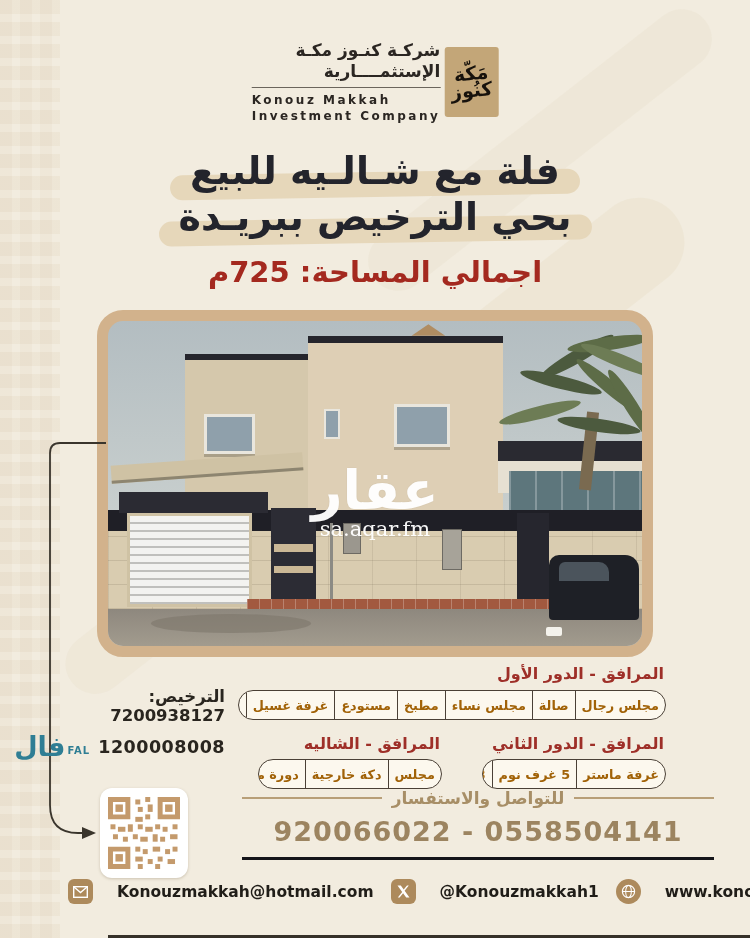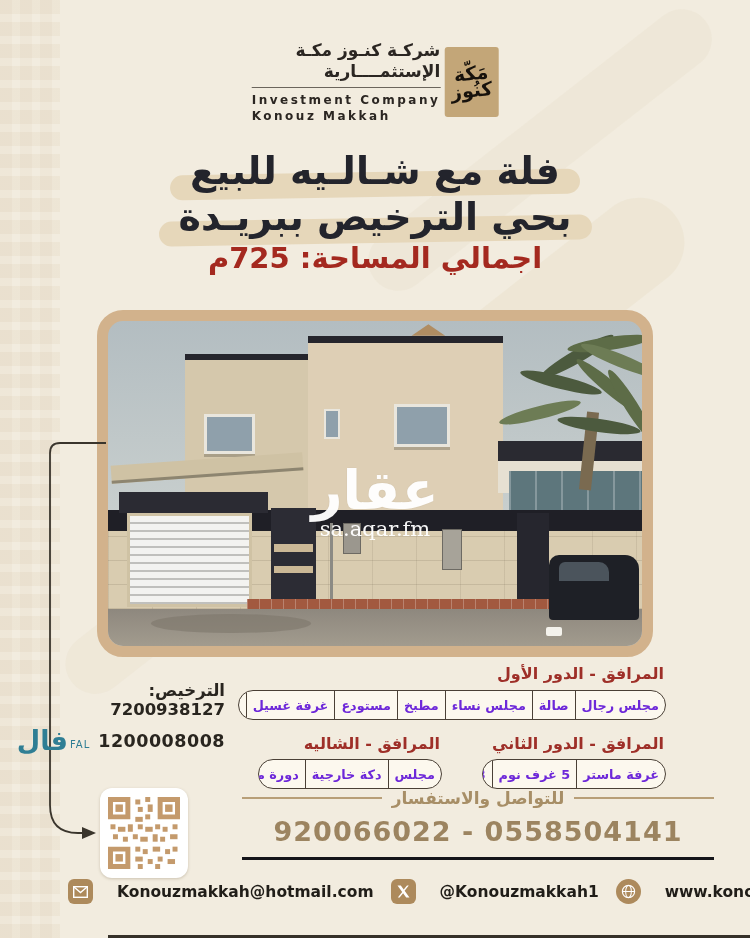--- a/index.html
+++ b/index.html
@@ -35,21 +35,21 @@
   .emblem .e2{font-size:19px;transform:rotate(-6deg);margin-top:-2px;line-height:1;}
 
   
   .title-wrap{position:absolute;top:148px;left:0;width:750px;text-align:center;direction:rtl;}
   .title-line{font-size:38px;font-weight:bold;color:#23242c;line-height:1.22;position:relative;display:inline-block;}
   .title-line .hl{position:relative;z-index:1;padding:0 6px;}
   .title-line .hl::after{
     content:"";position:absolute;left:-14px;right:-14px;top:52%;bottom:-4px;
     background:#e6d7ba;border-radius:16px;z-index:-1;transform:rotate(-1deg);}
   .title-row{display:block;}
-  .area-line{font-size:29px;font-weight:bold;color:#a4291f;}
+  .area-line{margin-top:14px;font-size:29px;font-weight:bold;color:#a4291f;}
 
   
   .photo-frame{position:absolute;left:97px;top:310px;width:556px;height:347px;
     border:11px solid #d2b28c;border-radius:26px;box-sizing:border-box;background:#d2b28c;}
   .photo{position:relative;width:534px;height:325px;border-radius:15px;overflow:hidden;
     background:linear-gradient(#b3bdc1,#ccd2d0 70%,#d4d6d0);}
   .ph{position:absolute;}
   .tile{background-image:
       repeating-linear-gradient(0deg, rgba(120,108,86,.22) 0 1px, rgba(0,0,0,0) 1px 17px),
       repeating-linear-gradient(90deg, rgba(120,108,86,.16) 0 1px, rgba(0,0,0,0) 1px 30px);}
@@ -97,36 +97,36 @@
   .wm{left:0;top:44%;width:100%;text-align:center;color:#ffffff;direction:rtl;}
   .wm-main{font-size:54px;font-weight:bold;line-height:1;opacity:.96;text-shadow:0 0 2px rgba(0,0,0,.08);}
   .wm-sub{font-family:"DejaVu Serif",serif;font-size:21px;line-height:1.1;opacity:.96;direction:ltr;}
 
   
   .deco-arrow{position:absolute;left:38px;top:433px;}
 
   
   .ad-info{position:absolute;left:40px;top:678px;width:185px;direction:rtl;text-align:right;color:#29251f;}
   .ad-line1{font-size:17.5px;font-weight:bold;}
-  .ad-line2{font-size:16.5px;font-weight:bold;margin-top:3px;text-align:right;}
+  .ad-line2{font-size:16.5px;font-weight:bold;margin-top:9px;text-align:right;}
   .fal-row{display:flex;align-items:center;justify-content:flex-start;gap:8px;margin-top:10px;}
   .fal-num{font-size:17.5px;font-weight:bold;letter-spacing:.5px;}
   .fal-logo{display:flex;align-items:flex-end;gap:2px;color:#2f7e94;}
   .fal-ar{font-size:27px;font-weight:bold;line-height:.9;}
-  .fal-en{font-size:10px;font-weight:normal;letter-spacing:1px;margin-bottom:3px;}
+  .fal-en{font-size:10px;font-weight:bold;letter-spacing:1px;margin-bottom:3px;}
   .qr-box{position:absolute;left:100px;top:788px;width:88px;height:90px;background:#ffffff;
     border-radius:12px;display:flex;align-items:center;justify-content:center;box-shadow:0 1px 3px rgba(90,70,40,.25);}
 
   
   .fac{position:absolute;left:238px;top:664px;width:428px;direction:rtl;}
   .fac-h{color:#9e2f28;font-size:16px;font-weight:bold;margin:0 2px 7px 0;}
   .pill-row{display:flex;background:#fcf8ee;border:1.5px solid #4a4036;border-radius:16px;
     overflow:hidden;align-items:stretch;}
   .pill-cell{flex:1 1 auto;text-align:center;padding:7px 6px 6px;font-size:12.8px;font-weight:bold;
-    color:#6d28d9;white-space:nowrap;}
+    color:#a16207;white-space:nowrap;}
   .pill-cell + .pill-cell{border-inline-start:1.5px solid #4a4036;}
   .fac-row2{display:flex;gap:40px;margin-top:14px;}
   .fac-group{width:184px;}
   .fac-group .fac-h{margin-bottom:6px;}
 
   
   .contact{position:absolute;left:242px;top:788px;width:472px;text-align:center;}
   .contact-head{display:flex;align-items:center;gap:10px;color:#a78e66;font-size:17px;font-weight:bold;direction:rtl;}
   .contact-head .rule{flex:1;height:1.5px;background:#b89f78;}
   .phones{margin-top:8px;font-size:27px;font-weight:bold;color:#9c8460;letter-spacing:1px;direction:ltr;}
@@ -147,22 +147,22 @@
   <div class="bg-strip"></div>
   <div class="bg-swoosh sw1"></div>
   <div class="bg-swoosh sw2"></div>
   <div class="bg-swoosh sw3"></div>
 
   <div class="logo">
     <div class="logo-text">
       <div class="logo-ar">شركـة كنـوز مكـة</div>
       <div class="logo-ar">الإستثمــــارية</div>
       <div class="logo-divider"></div>
+      <div class="logo-en">Konouz Makkah</div>
       <div class="logo-en">Investment Company</div>
-      <div class="logo-en">Konouz Makkah</div>
     </div>
     <div class="emblem">
       <div class="e1">مَكّة</div>
       <div class="e2">كنُوز</div>
     </div>
   </div>
 
   <div class="title-wrap">
     <span class="title-line title-row"><span class="hl">فلة مع شـالـيه للبيع</span></span>
     <span class="title-line title-row"><span class="hl">بحي الترخيص ببريـدة</span></span>

